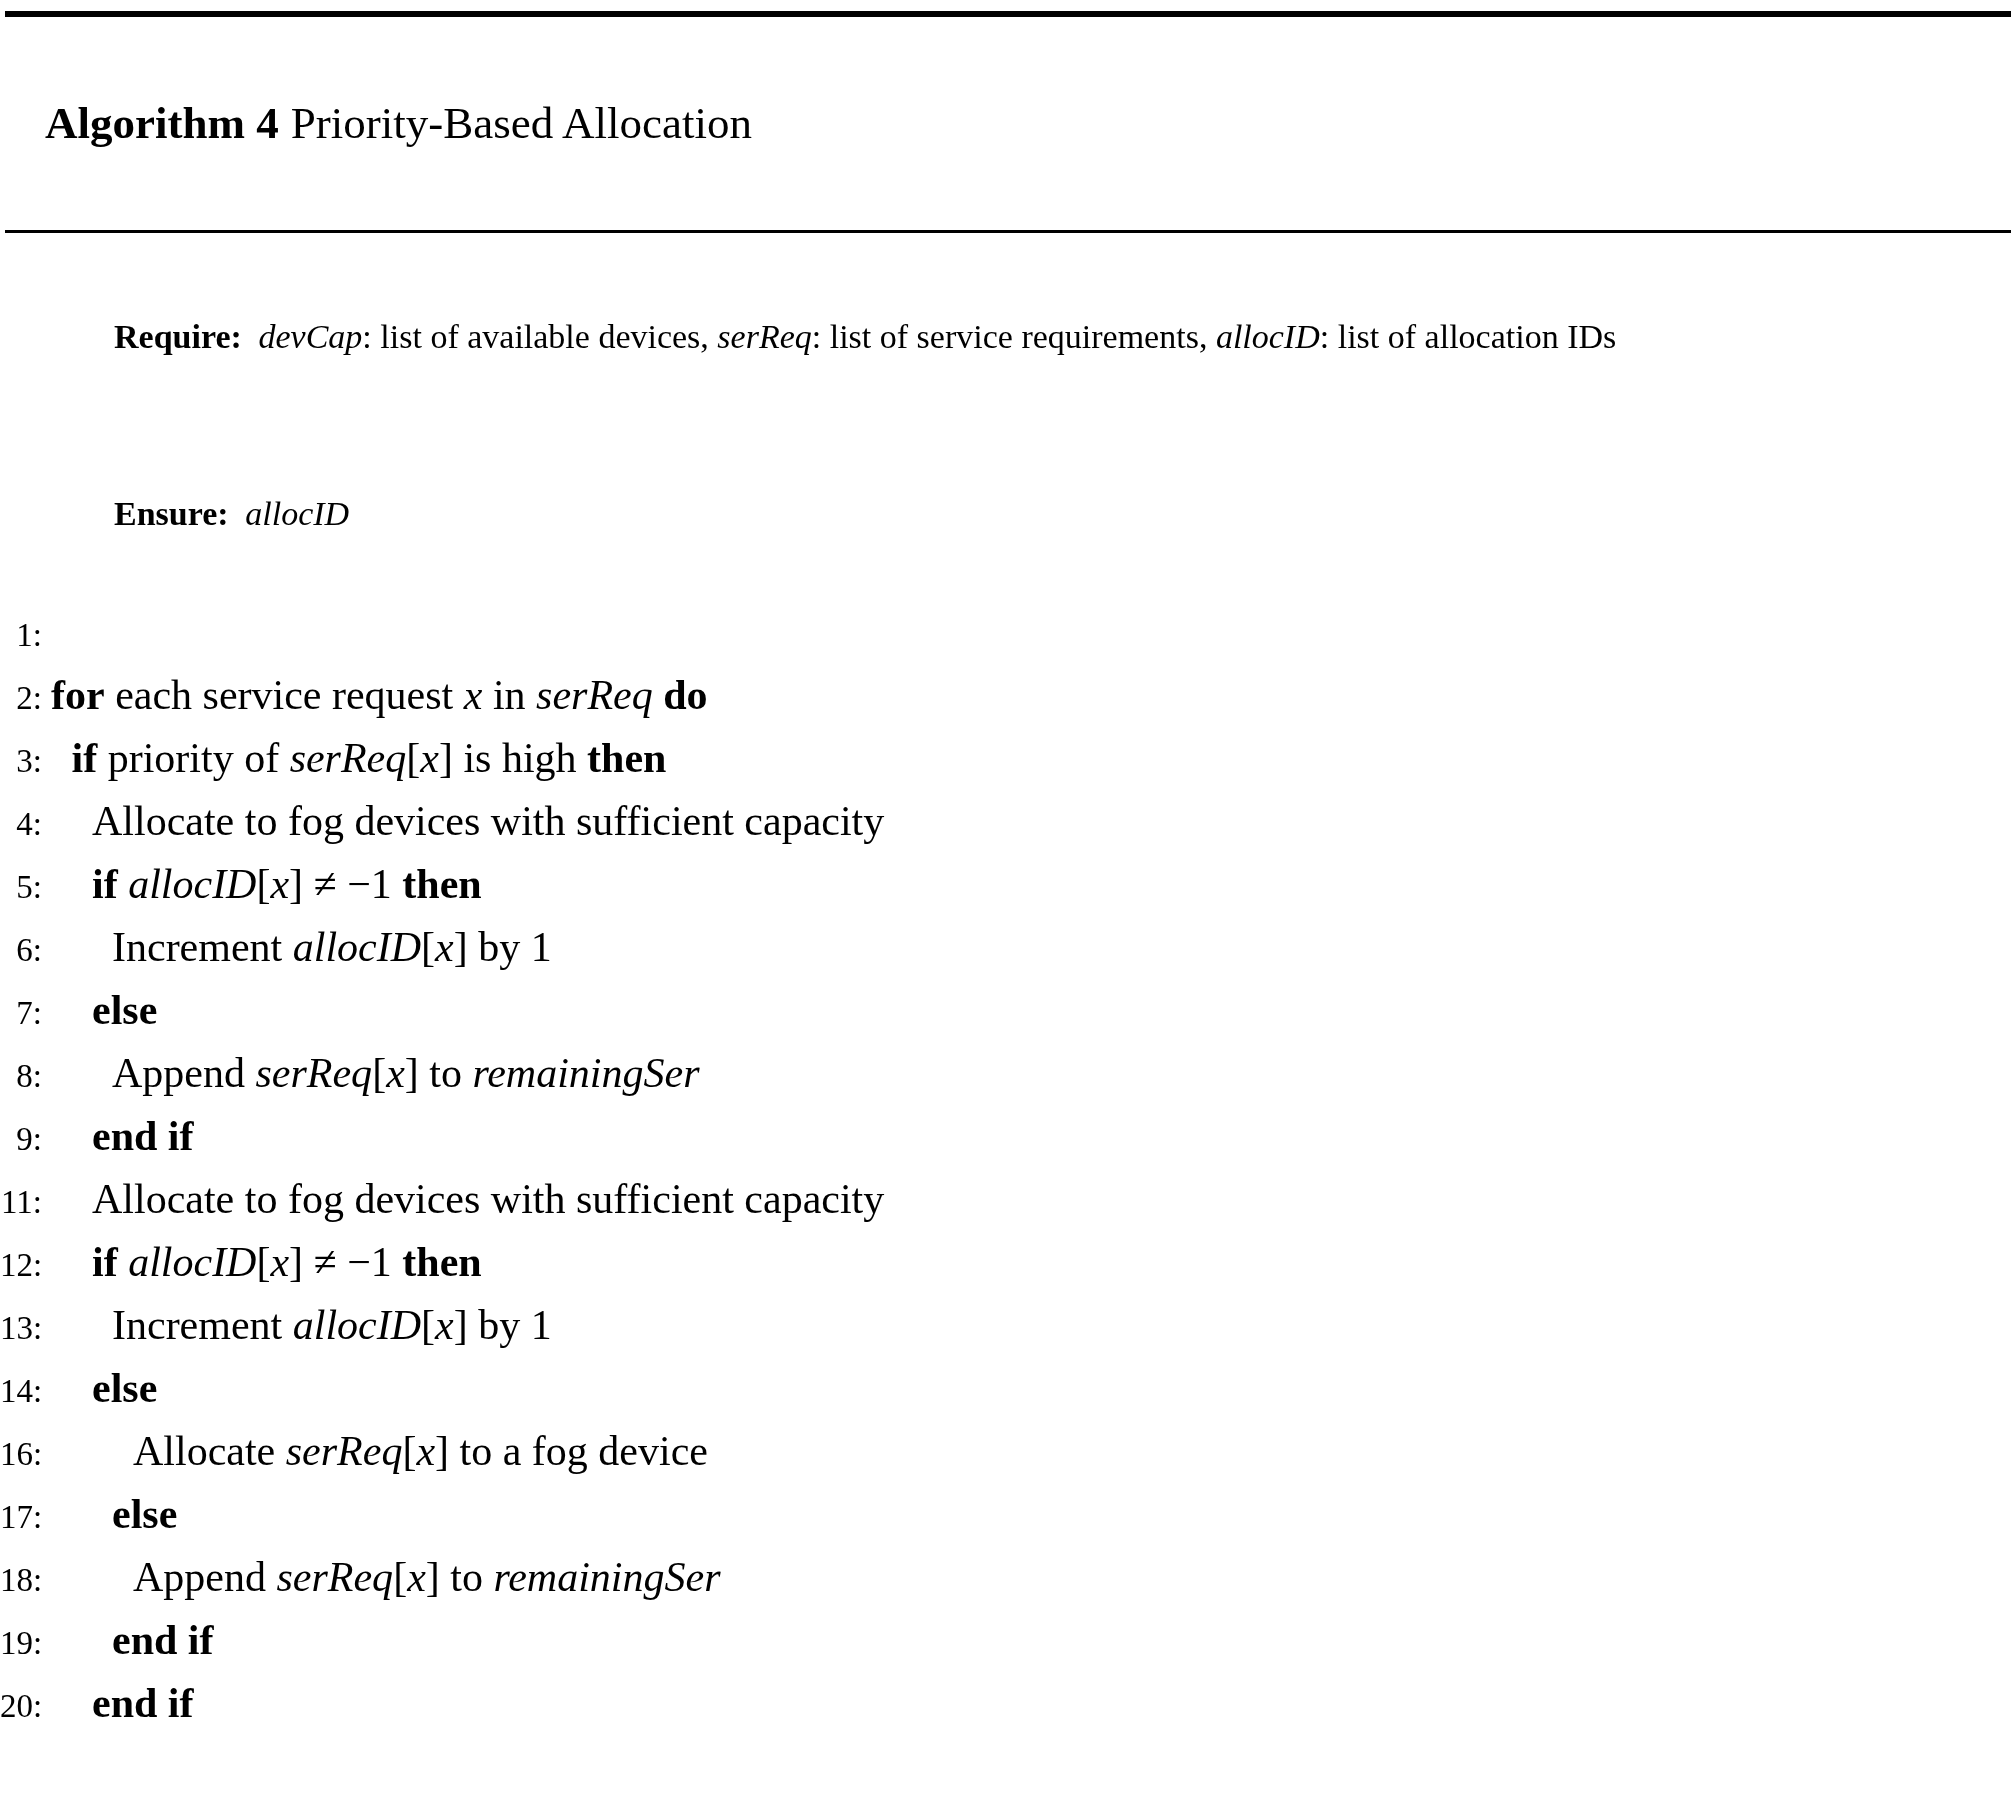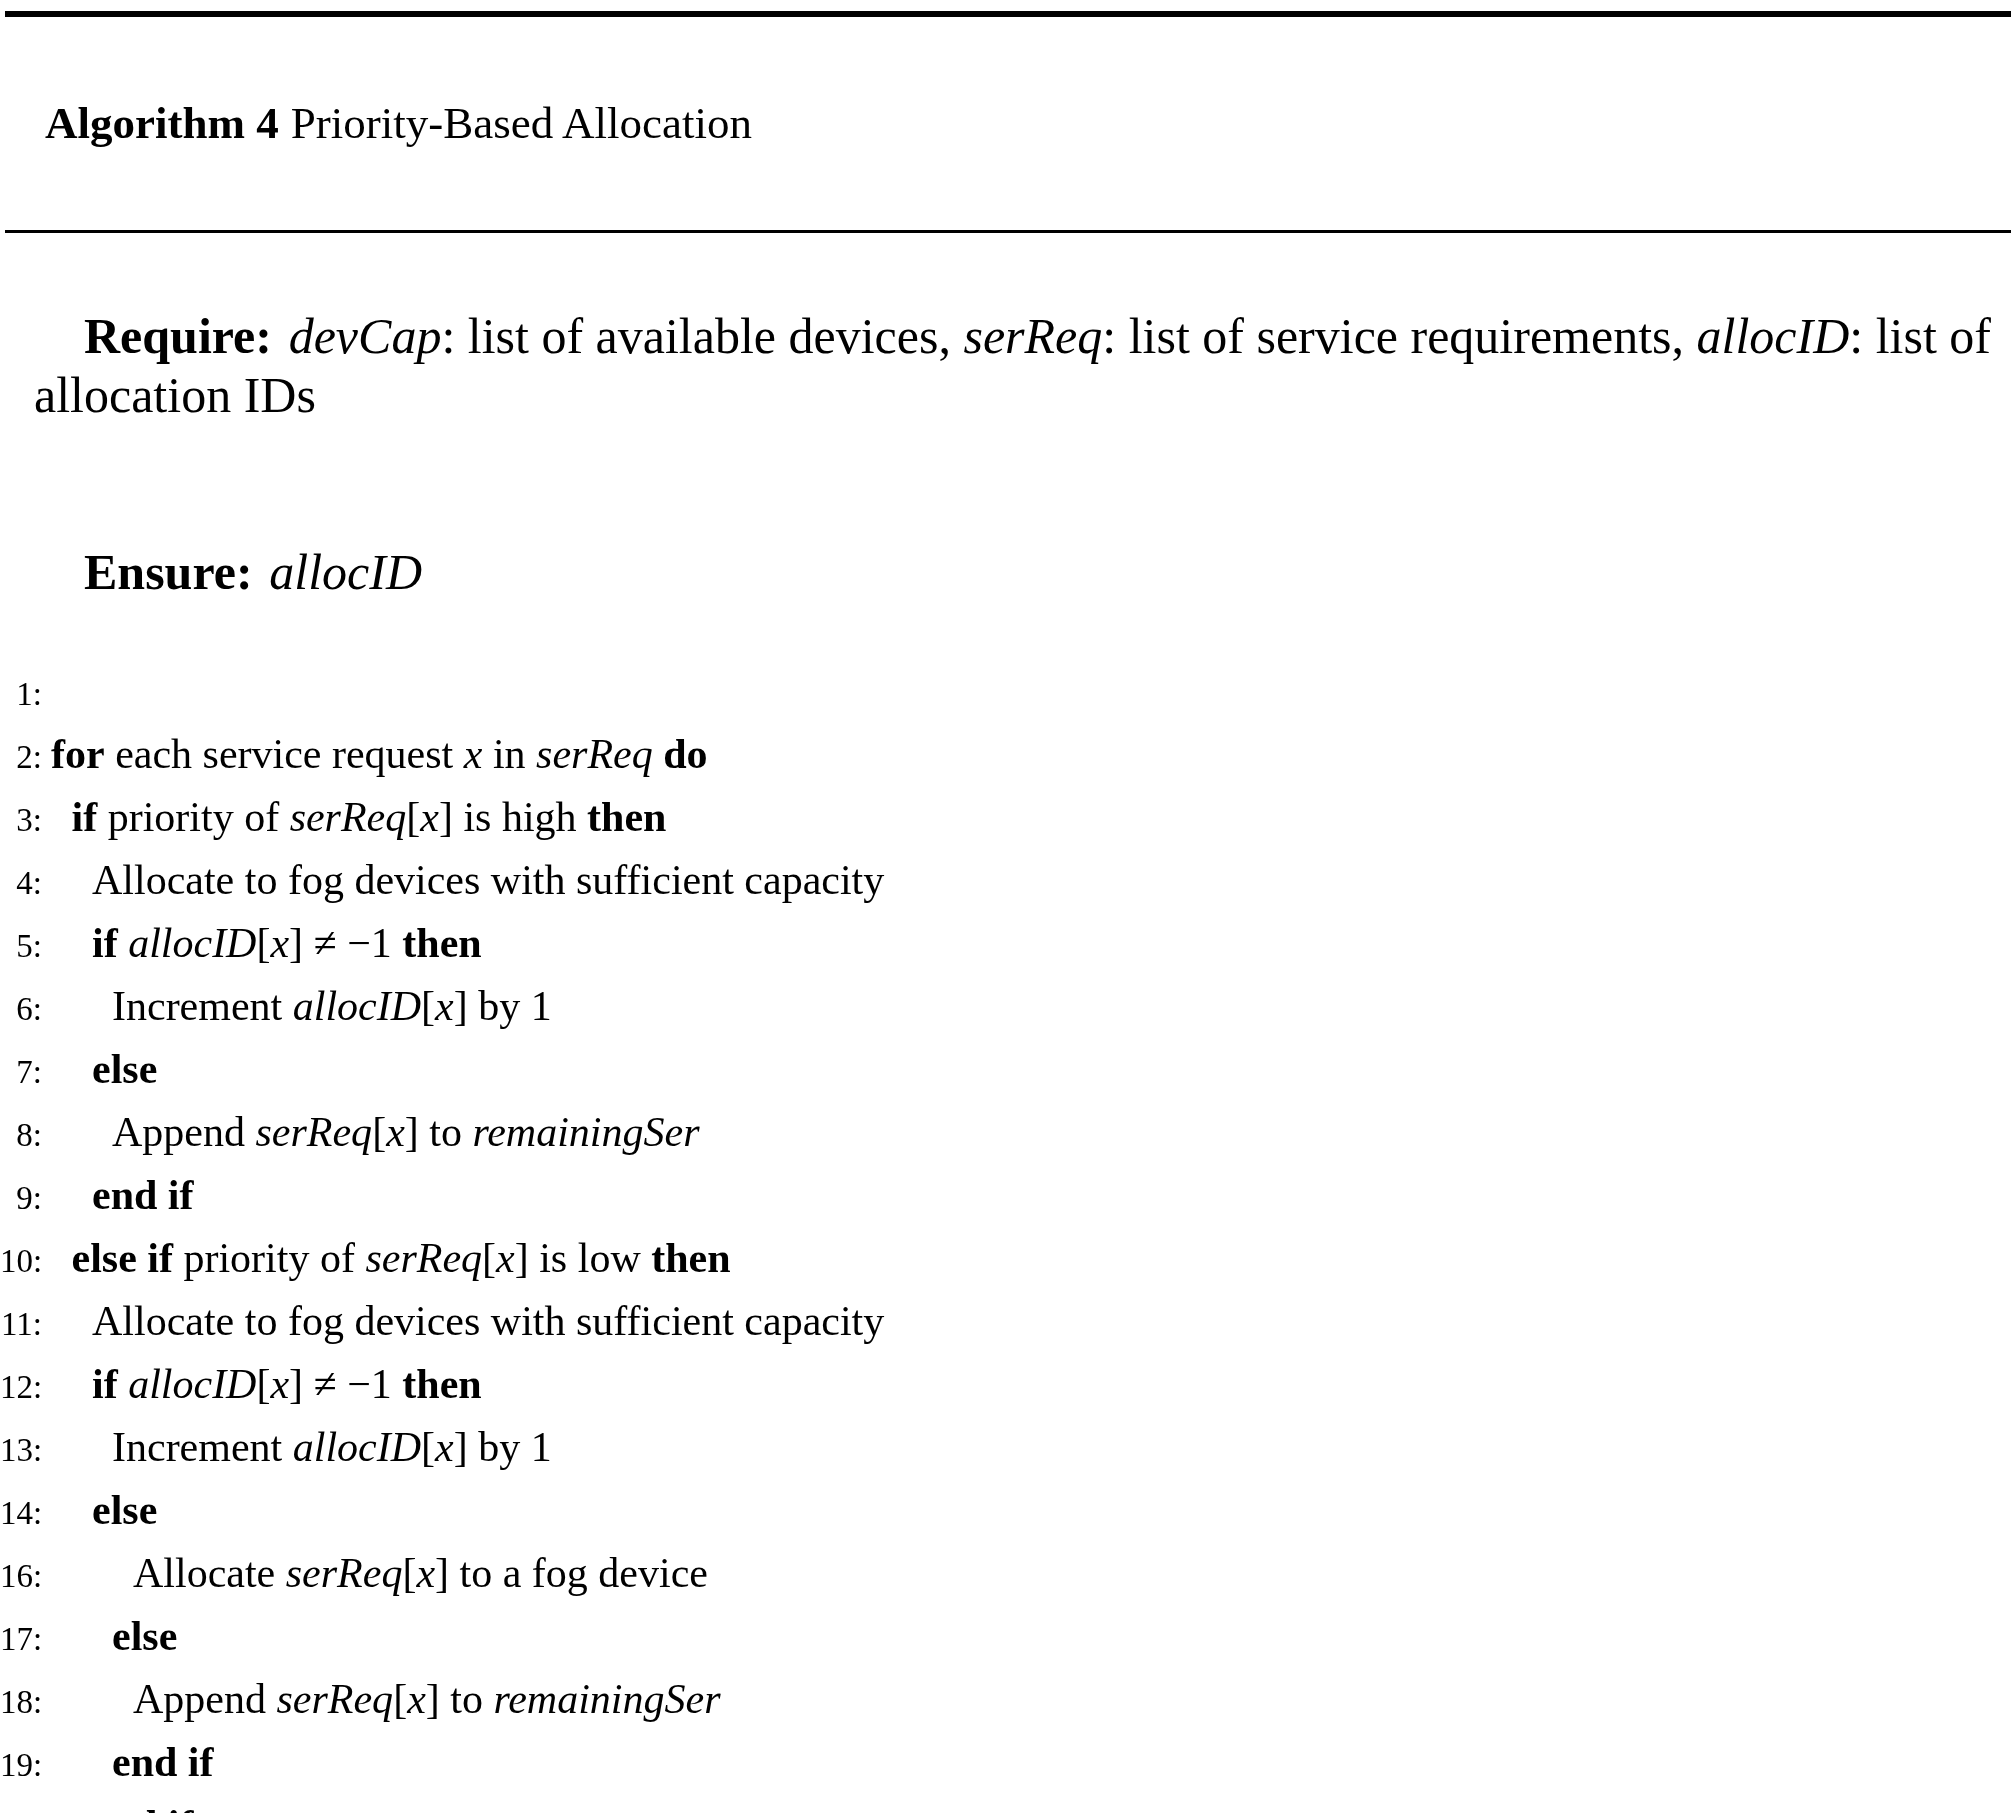--- a/index.html
+++ b/index.html
@@ -17,22 +17,22 @@
   .rule-title{height:3.8px;}
   .title{
     font-size:45px;line-height:71px;
     white-space:pre-wrap;
   }
   .title .b{margin-right:12px;}
   .b{font-weight:bold;font-style:normal;}
   .i{font-style:italic;font-weight:normal;}
   .r{font-style:normal;font-weight:normal;}
   .head-block{
-    font-size:50px;line-height:59px;
-    padding-left:34px;text-indent:-64px;
+    font-size:34px;line-height:59px;
+    padding-left:80px;text-indent:-64px;
     white-space:pre-wrap;
   }
   .head-block.first{margin-top:15px;}
   .head-block .kw{margin-right:16.7px;}
   .lines{margin-top:3px;}
   .line{
     display:flex;align-items:baseline;
     font-size:42px;line-height:60px;
     white-space:pre-wrap;
   }
@@ -65,21 +65,20 @@
   <div class="lines" id="lines">
       <div class="line"><span class="num">1:</span></div>
       <div class="line"><span class="num">2:</span><span class="content" style="padding-left: 0px; text-align: right;"><span class="b">for</span><span class="r"> each service request </span><span class="i">x</span><span class="r"> in </span><span class="i">serReq</span><span class="r"> </span><span class="b">do</span></span></div>
       <div class="line"><span class="num">3:</span><span class="content" style="padding-left: 20.5px;"><span class="b">if</span><span class="r"> priority of </span><span class="i">serReq</span><span class="r">[</span><span class="i">x</span><span class="r">] is high </span><span class="b">then</span></span></div>
       <div class="line"><span class="num">4:</span><span class="content" style="padding-left: 41px;"><span class="r">Allocate to fog devices with sufficient capacity</span></span></div>
       <div class="line"><span class="num">5:</span><span class="content" style="padding-left: 41px;"><span class="b">if</span><span class="r"> </span><span class="i">allocID</span><span class="r">[</span><span class="i">x</span><span class="r">] ≠ −1 </span><span class="b">then</span></span></div>
       <div class="line"><span class="num">6:</span><span class="content" style="padding-left: 61px;"><span class="r">Increment </span><span class="i">allocID</span><span class="r">[</span><span class="i">x</span><span class="r">] by 1</span></span></div>
       <div class="line"><span class="num">7:</span><span class="content" style="padding-left: 41px;"><span class="b">else</span></span></div>
       <div class="line"><span class="num">8:</span><span class="content" style="padding-left: 61px;"><span class="r">Append </span><span class="i">serReq</span><span class="r">[</span><span class="i">x</span><span class="r">] to </span><span class="i">remainingSer</span></span></div>
       <div class="line"><span class="num">9:</span><span class="content" style="padding-left: 41px;"><span class="b">end if</span></span></div>
-      <div class="line"><span class="num">10:</span><span class="content" style="padding-left: 20.5px;"><span class="b">else if</span><span class="r"> priority of </span><span class="i">serReq</span><span class="r">[</span><span class="i">x</span><span class="r">] is low </span><span class="b">then</span></span></div>
       <div class="line"><span class="num">11:</span><span class="content" style="padding-left: 41px;"><span class="r">Allocate to fog devices with sufficient capacity</span></span></div>
       <div class="line"><span class="num">12:</span><span class="content" style="padding-left: 41px;"><span class="b">if</span><span class="r"> </span><span class="i">allocID</span><span class="r">[</span><span class="i">x</span><span class="r">] ≠ −1 </span><span class="b">then</span></span></div>
       <div class="line"><span class="num">13:</span><span class="content" style="padding-left: 61px;"><span class="r">Increment </span><span class="i">allocID</span><span class="r">[</span><span class="i">x</span><span class="r">] by 1</span></span></div>
       <div class="line"><span class="num">14:</span><span class="content" style="padding-left: 41px;"><span class="b">else</span></span></div>
       <div class="line"><span class="num">16:</span><span class="content" style="padding-left: 82px;"><span class="r">Allocate </span><span class="i">serReq</span><span class="r">[</span><span class="i">x</span><span class="r">] to a fog device</span></span></div>
       <div class="line"><span class="num">17:</span><span class="content" style="padding-left: 61px;"><span class="b">else</span></span></div>
       <div class="line"><span class="num">18:</span><span class="content" style="padding-left: 82px;"><span class="r">Append </span><span class="i">serReq</span><span class="r">[</span><span class="i">x</span><span class="r">] to </span><span class="i">remainingSer</span></span></div>
       <div class="line"><span class="num">19:</span><span class="content" style="padding-left: 61px;"><span class="b">end if</span></span></div>
       <div class="line"><span class="num">20:</span><span class="content" style="padding-left: 41px;"><span class="b">end if</span></span></div>
     </div>

